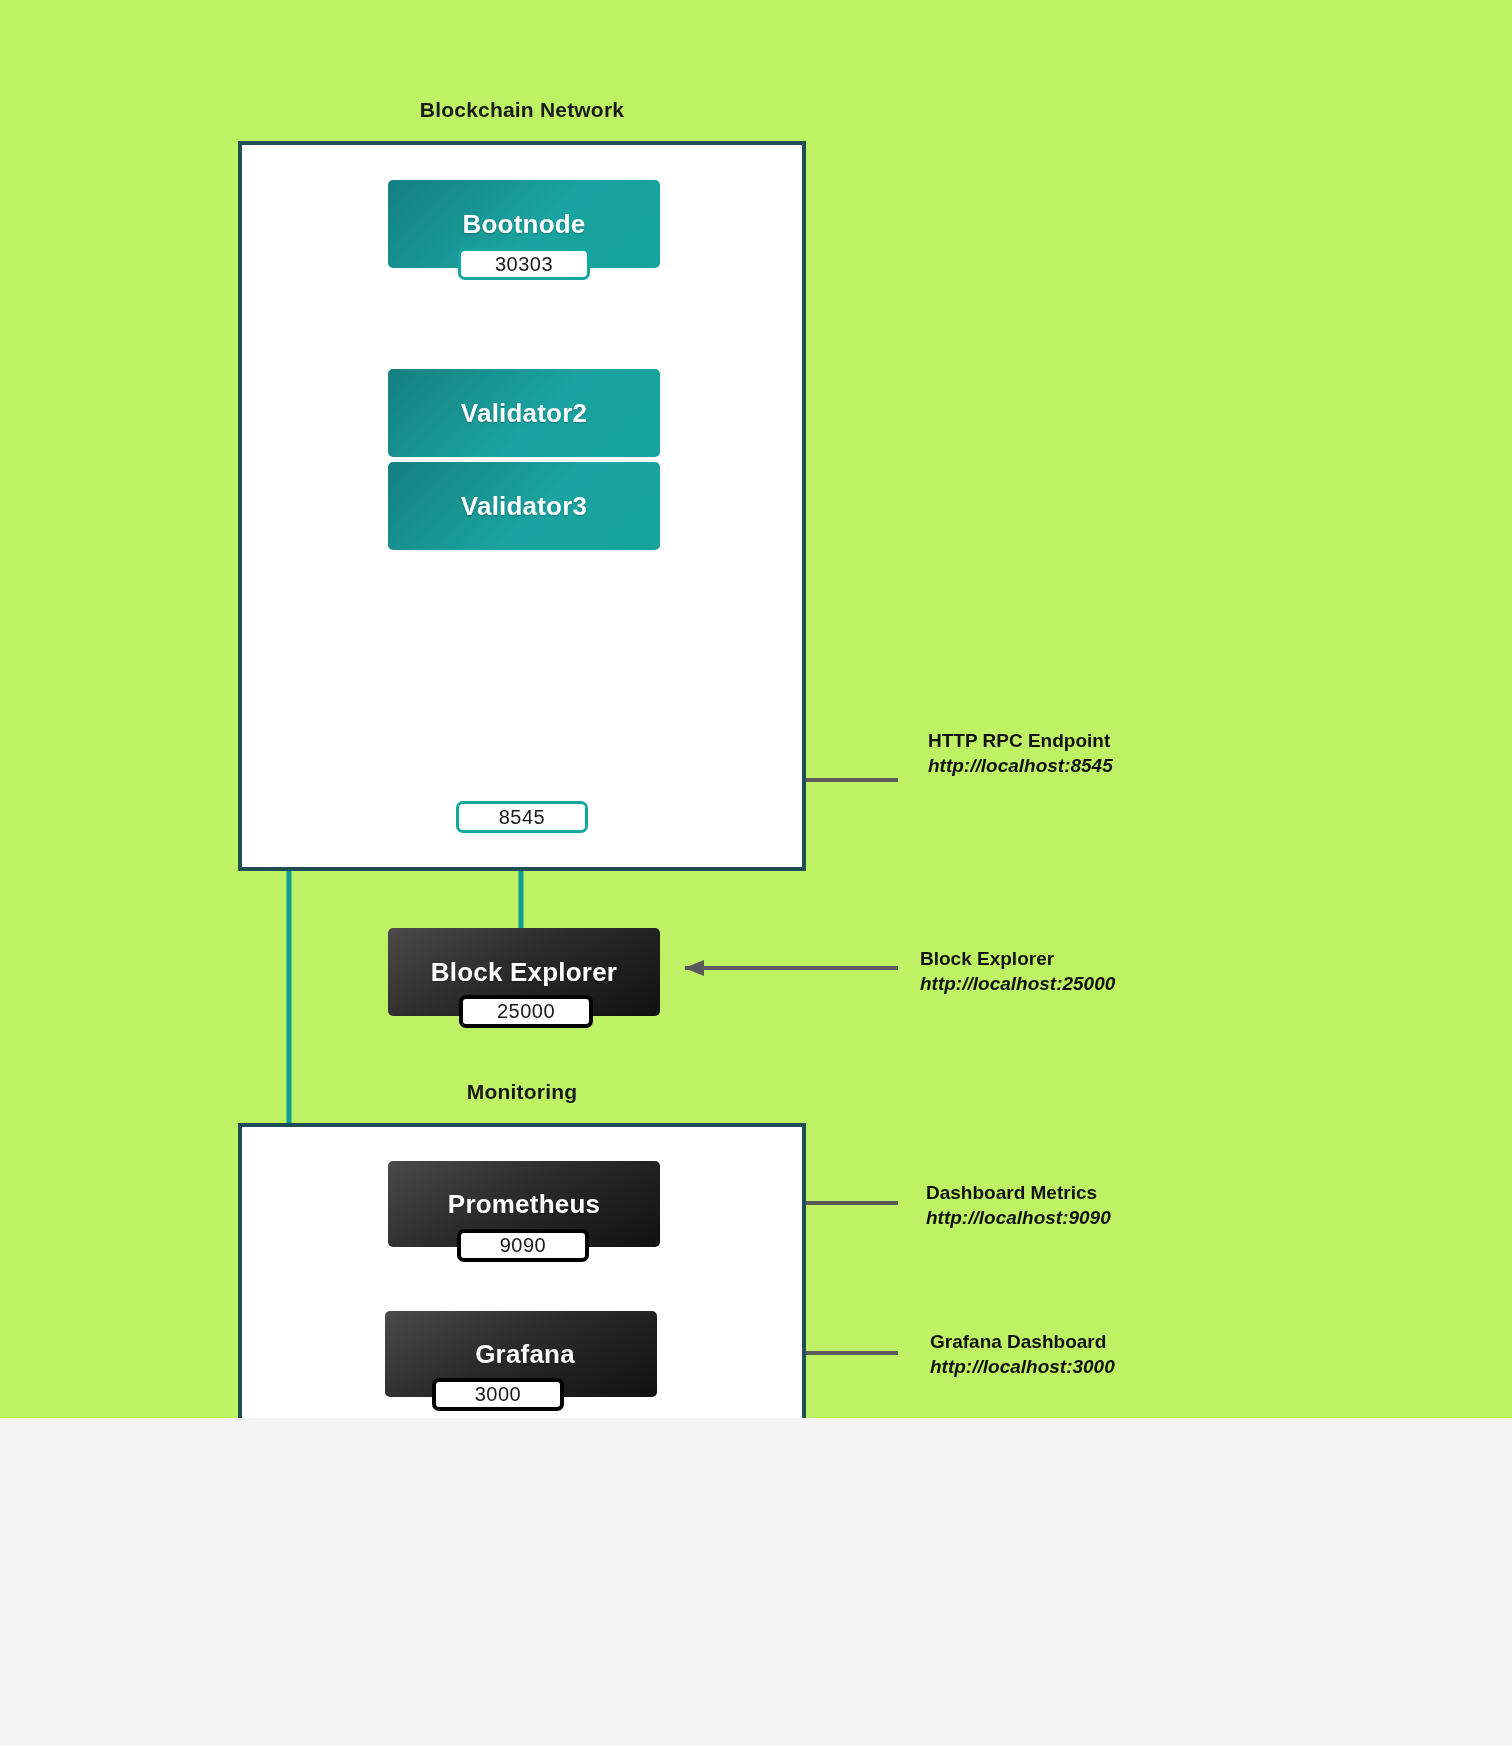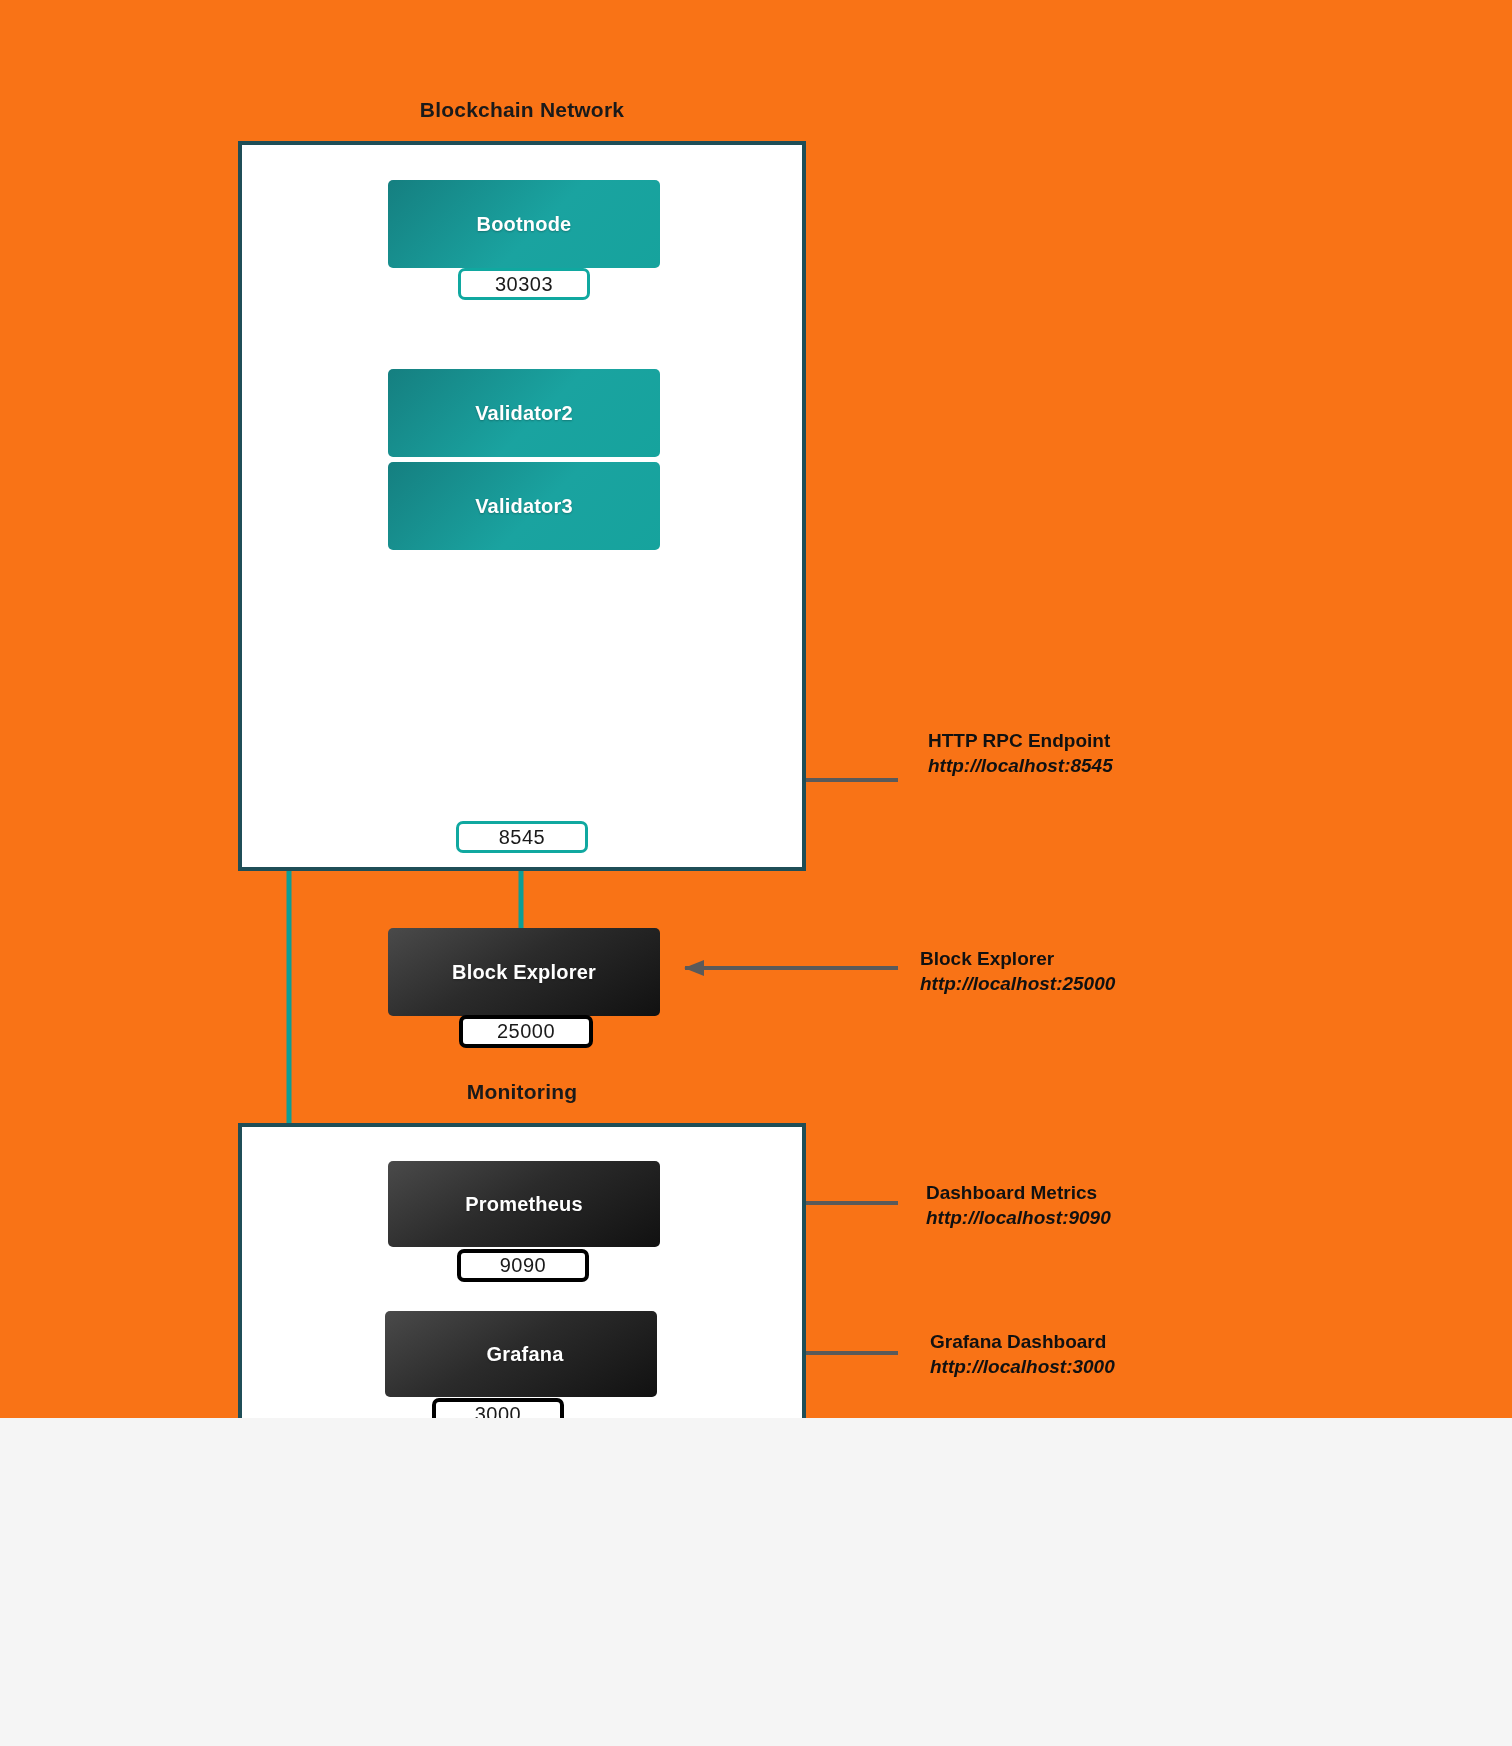--- a/index.html
+++ b/index.html
@@ -8,21 +8,21 @@
     background: #f5f5f5;
   }
   body {
     font-family: "Liberation Sans", sans-serif;
     -webkit-font-smoothing: antialiased;
   }
   #stage {
     position: relative;
     width: 1512px;
     height: 1418px;
-    background: #f97316;
+    background: #bef264;
     overflow: hidden;
   }
 
   
   .group-box {
     position: absolute;
     border: 4px solid #1f4e57;
     background: #ffffff;
     box-sizing: border-box;
   }
@@ -39,21 +39,21 @@
   
   .node {
     position: absolute;
     box-sizing: border-box;
     border-radius: 5px;
     display: flex;
     align-items: center;
     justify-content: center;
   }
   .node-label {
-    font-size: 20px;
+    font-size: 26px;
     font-weight: bold;
     color: #ffffff;
     letter-spacing: 0.2px;
     white-space: nowrap;
     text-shadow: 0 1px 2px rgba(0,0,0,0.25);
   }
   .node.teal {
     background: linear-gradient(135deg, #157f80 0%, #1aa3a0 55%, #16a39d 100%);
   }
   .node.dark {
@@ -66,21 +66,20 @@
     box-sizing: border-box;
     background: #ffffff;
     border-radius: 7px;
     display: flex;
     align-items: center;
     justify-content: center;
     font-size: 20px;
     color: #1a1a1a;
     letter-spacing: 0.5px;
     white-space: nowrap;
-    margin-top: 20px;
   }
   .port.teal-border { border: 3px solid #10a8a0; }
   .port.dark-border { border: 4px solid #000000; }
 
   
   .annot {
     position: absolute;
     white-space: nowrap;
     text-align: left;
   }

